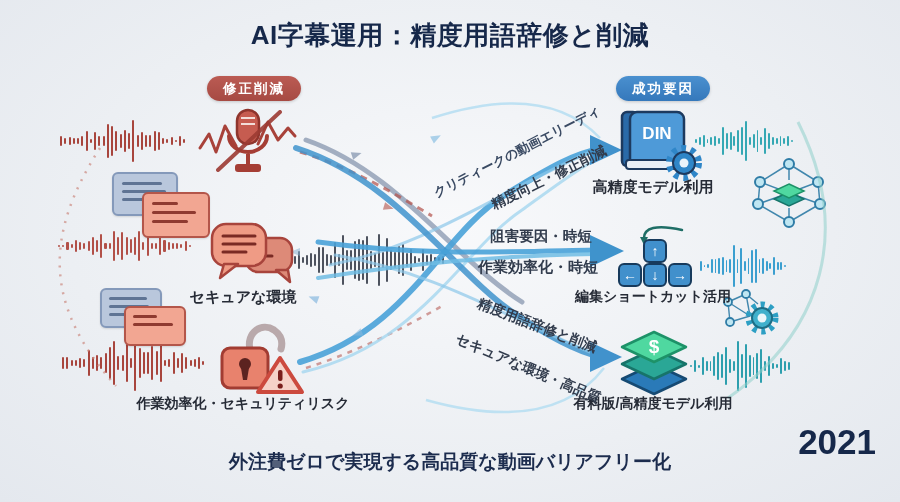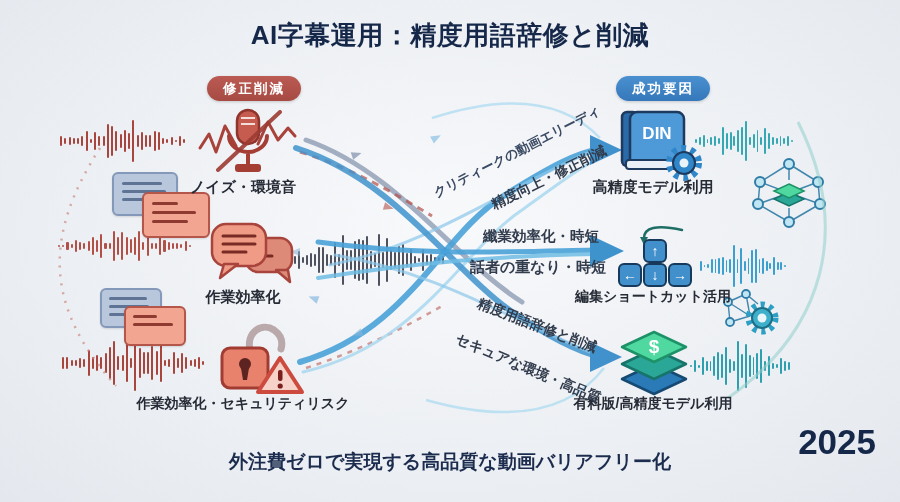--- a/index.html
+++ b/index.html
@@ -326,33 +326,32 @@
     <polyline points="2,42 11,28 18,46 27,20 38,40" fill="none" stroke="#a8423a" stroke-width="3" stroke-linecap="round" stroke-linejoin="round"></polyline>
     <polyline points="60,38 70,16 80,34 90,22 97,30" fill="none" stroke="#a8423a" stroke-width="3" stroke-linecap="round" stroke-linejoin="round"></polyline>
     <rect x="39" y="4" width="22" height="34" rx="11" fill="#c65c50" stroke="#8f352d" stroke-width="2.5"></rect>
     <line x1="43" y1="12" x2="57" y2="12" stroke="#f3ded9" stroke-width="2"></line>
     <line x1="43" y1="18" x2="57" y2="18" stroke="#f3ded9" stroke-width="2"></line>
     <path d="M31,30 a19,16 0 0 0 38,0" fill="none" stroke="#a53e35" stroke-width="4" stroke-linecap="round"></path>
     <line x1="50" y1="48" x2="50" y2="58" stroke="#a53e35" stroke-width="4"></line>
     <rect x="37" y="58" width="26" height="8" rx="3" fill="#a53e35"></rect>
     <line x1="20" y1="64" x2="82" y2="6" stroke="#9c3b33" stroke-width="4" stroke-linecap="round" opacity=".9"></line>
   </svg>
-  <div class="abs item-label" style="left:243px;top:178px">ノイズ・環境音</div>
 
   <svg class="abs icon" style="left:206px;top:222px" width="92" height="66" viewBox="0 0 92 66">
     <rect x="40" y="16" width="46" height="34" rx="12" fill="#dd8a78" stroke="#a8443c" stroke-width="2.5"></rect>
     <polygon points="70,48 82,48 84,60" fill="#dd8a78" stroke="#a8443c" stroke-width="2.5" stroke-linejoin="round"></polygon>
     <line x1="52" y1="34" x2="66" y2="34" stroke="#7a2a24" stroke-width="3" stroke-linecap="round"></line>
     <rect x="6" y="2" width="54" height="42" rx="14" fill="#ef9b85" stroke="#a8443c" stroke-width="2.5"></rect>
     <polygon points="18,42 32,42 14,56" fill="#ef9b85" stroke="#a8443c" stroke-width="2.5" stroke-linejoin="round"></polygon>
     <line x1="17" y1="14" x2="49" y2="14" stroke="#7a2a24" stroke-width="3" stroke-linecap="round"></line>
     <line x1="17" y1="22" x2="49" y2="22" stroke="#7a2a24" stroke-width="3" stroke-linecap="round"></line>
     <line x1="17" y1="30" x2="40" y2="30" stroke="#7a2a24" stroke-width="3" stroke-linecap="round"></line>
   </svg>
-  <div class="abs item-label" style="left:243px;top:288px">作業効率化</div>
+  <div class="abs item-label" style="left:243px;top:288px">セキュアな環境</div>
 
   <svg class="abs icon" style="left:204px;top:320px" width="108" height="76" viewBox="0 0 108 76">
     <path d="M46,30 C42,12 58,2 70,10 C77,15 79,22 77,29" fill="none" stroke="#b9a9ab" stroke-width="7" stroke-linecap="round"></path>
     <rect x="18" y="28" width="46" height="40" rx="8" fill="#e8826d" stroke="#a23c32" stroke-width="3"></rect>
     <circle cx="41" cy="44" r="6" fill="#5c2320"></circle>
     <polygon points="37,48 45,48 43,60 39,60" fill="#5c2320"></polygon>
     <polygon points="76,38 98,72 54,72" fill="#f6d2c8" stroke="#cc4a3e" stroke-width="4" stroke-linejoin="round"></polygon>
     <rect x="74" y="50" width="4.5" height="11" rx="2" fill="#7a1f1c"></rect>
     <circle cx="76.2" cy="66" r="2.6" fill="#7a1f1c"></circle>
   </svg>
@@ -441,21 +440,21 @@
         <circle cx="26" cy="6" r="4"></circle>
         <circle cx="10" cy="34" r="4"></circle>
     </g>
     <circle cx="42" cy="30" r="13" fill="none" stroke="#2d9fc4" stroke-width="7" stroke-dasharray="4 4.5"></circle>
     <circle cx="42" cy="30" r="10" fill="#3fb0cc" stroke="#1d6e86" stroke-width="2"></circle>
     <circle cx="42" cy="30" r="4.5" fill="#eaf6fa"></circle>
   </svg>
 
   <div class="abs flow-label" style="left:517px;top:152px;--rot:-27deg;font-size:13px;color:#3a4a63">クリティークの動画エリーディ</div>
   <div class="abs flow-label" style="left:549px;top:178px;--rot:-26deg">精度向上・修正削減</div>
-  <div class="abs flow-label" style="left:541px;top:236px;font-size:14.5px">纖業効率化・時短</div>
-  <div class="abs flow-label" style="left:538px;top:267px;font-size:15px">話者の重なり・時短</div>
+  <div class="abs flow-label" style="left:541px;top:236px;font-size:14.5px">阻害要因・時短</div>
+  <div class="abs flow-label" style="left:538px;top:267px;font-size:15px">作業効率化・時短</div>
   <div class="abs flow-label" style="left:537px;top:326px;--rot:21deg">精度用語辞修と削減</div>
   <div class="abs flow-label" style="left:528px;top:369px;--rot:23deg">セキュアな環境・高品質</div>
 
   <div class="abs footer-tagline">外注費ゼロで実現する高品質な動画バリアフリー化</div>
-  <div class="abs year">2025</div>
+  <div class="abs year">2021</div>
 
 </div>
 
 </body></html>

